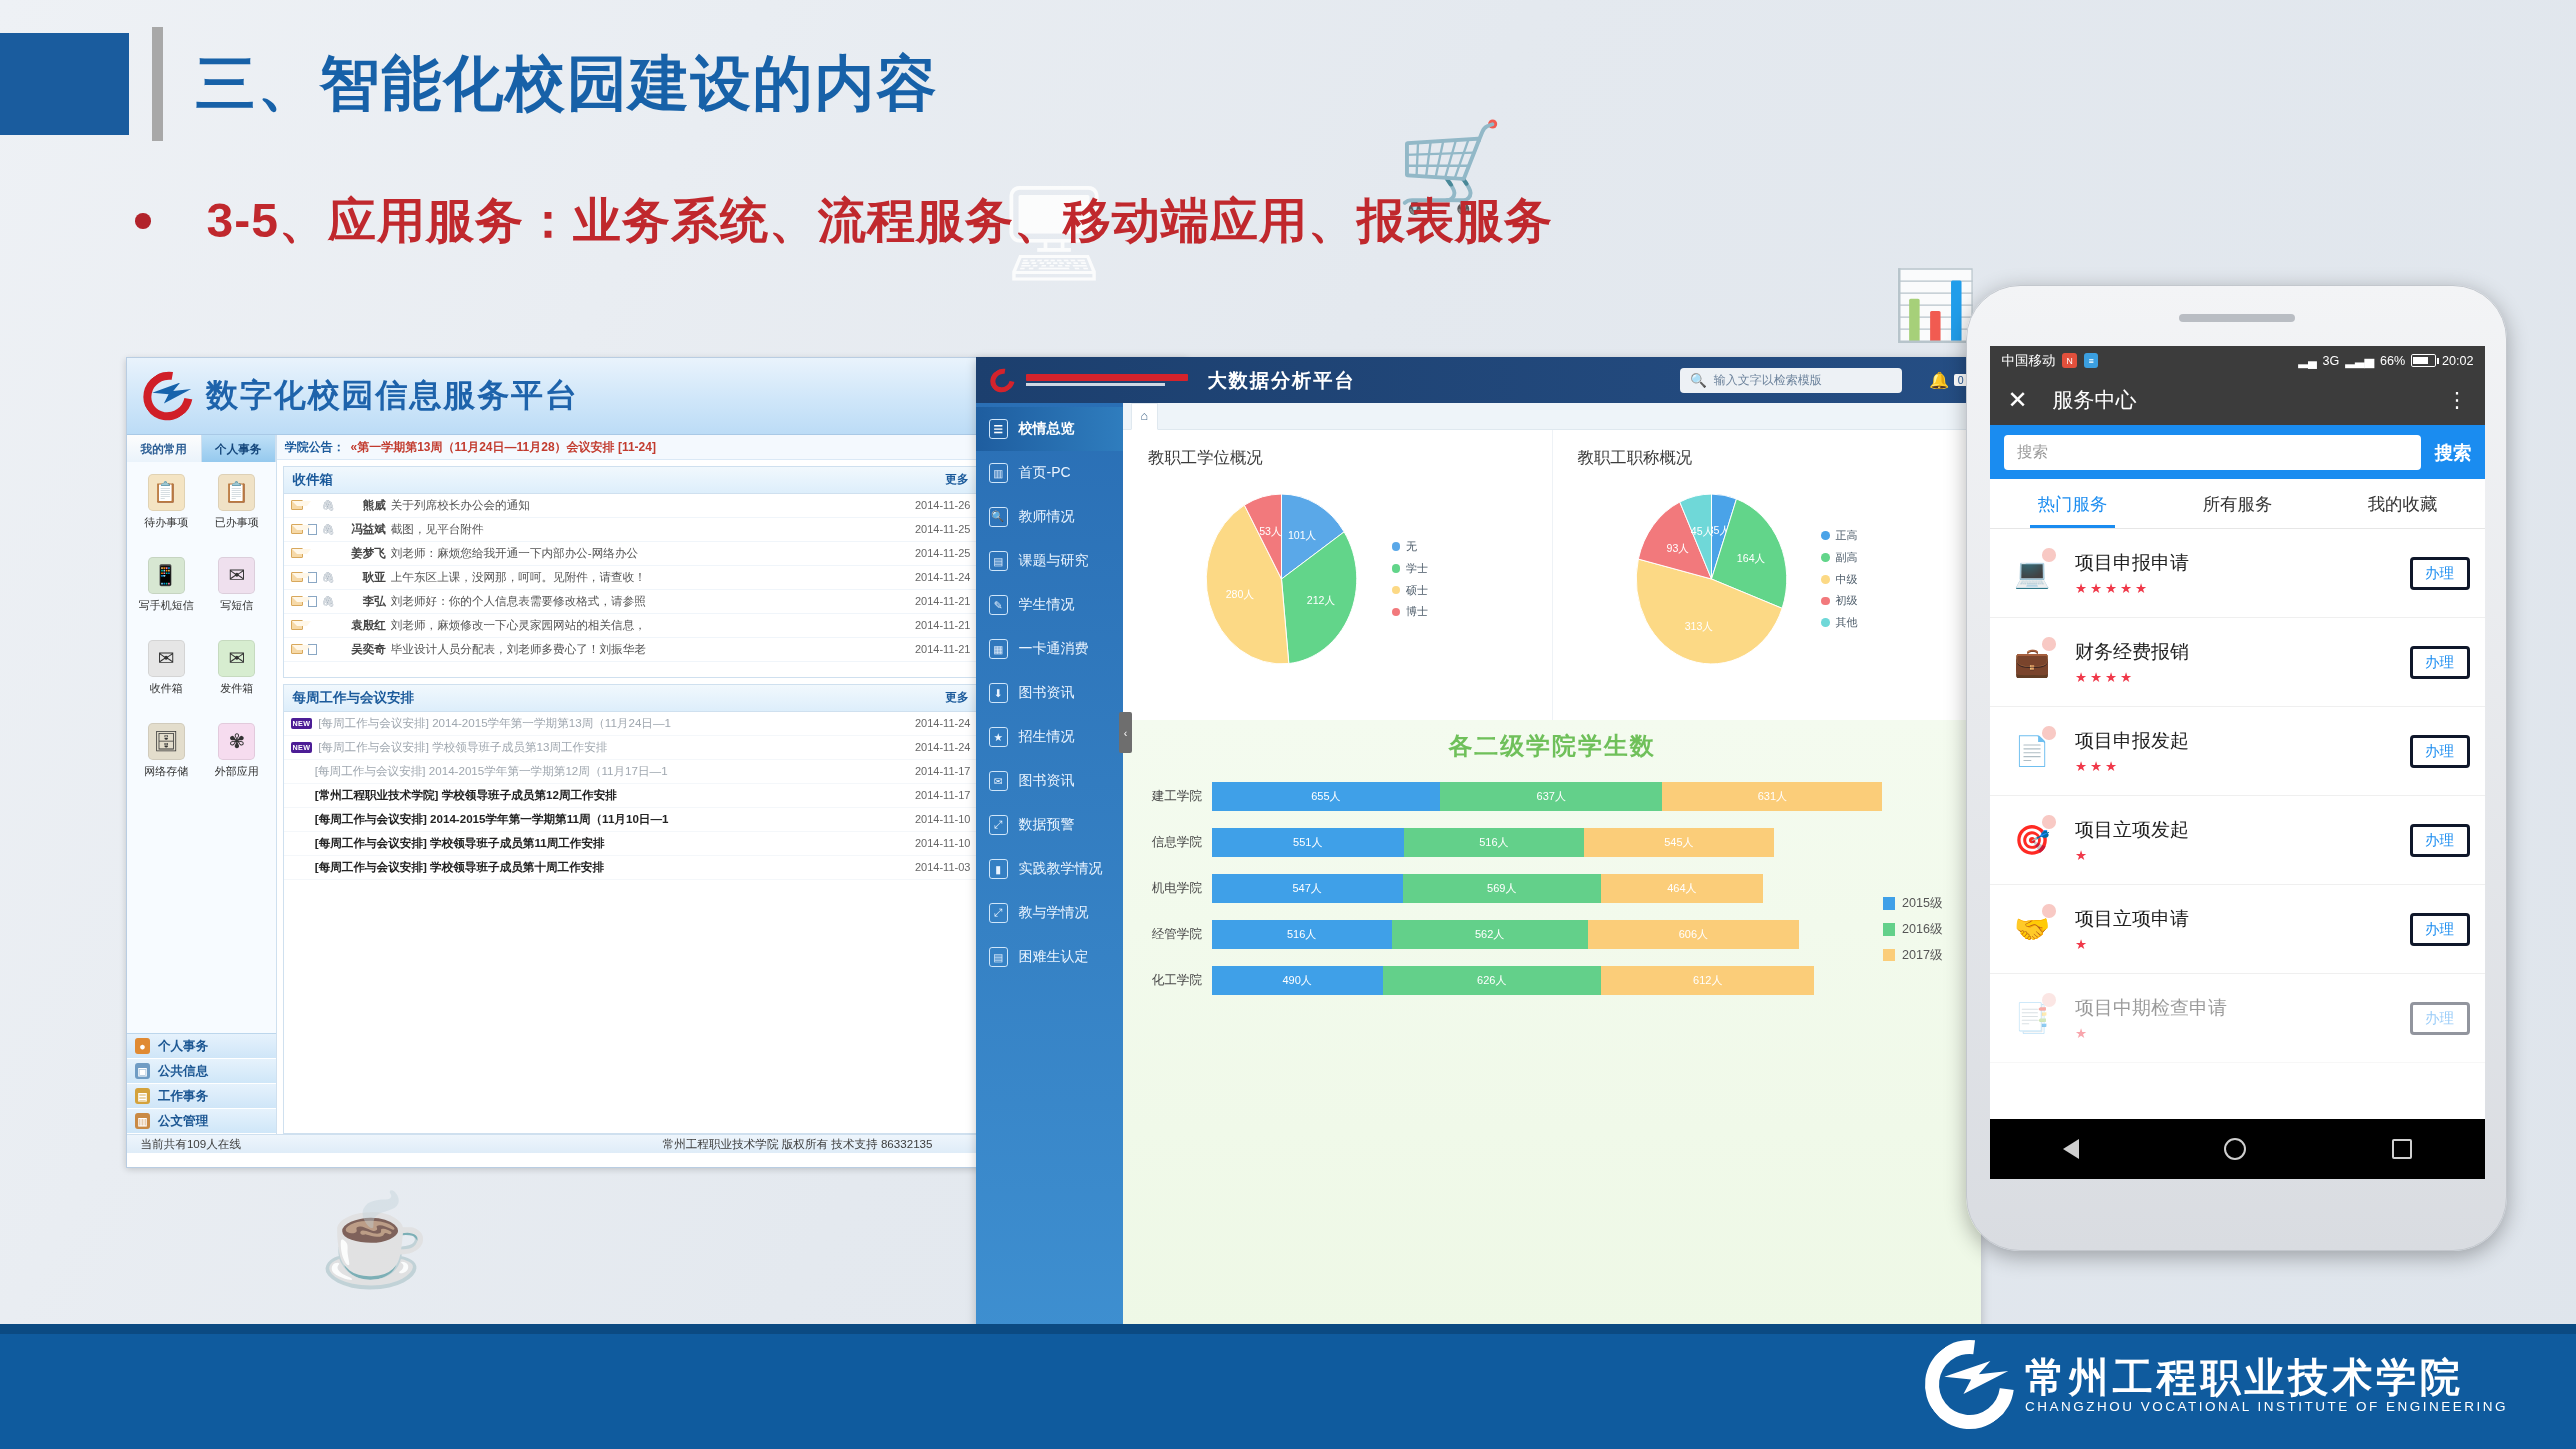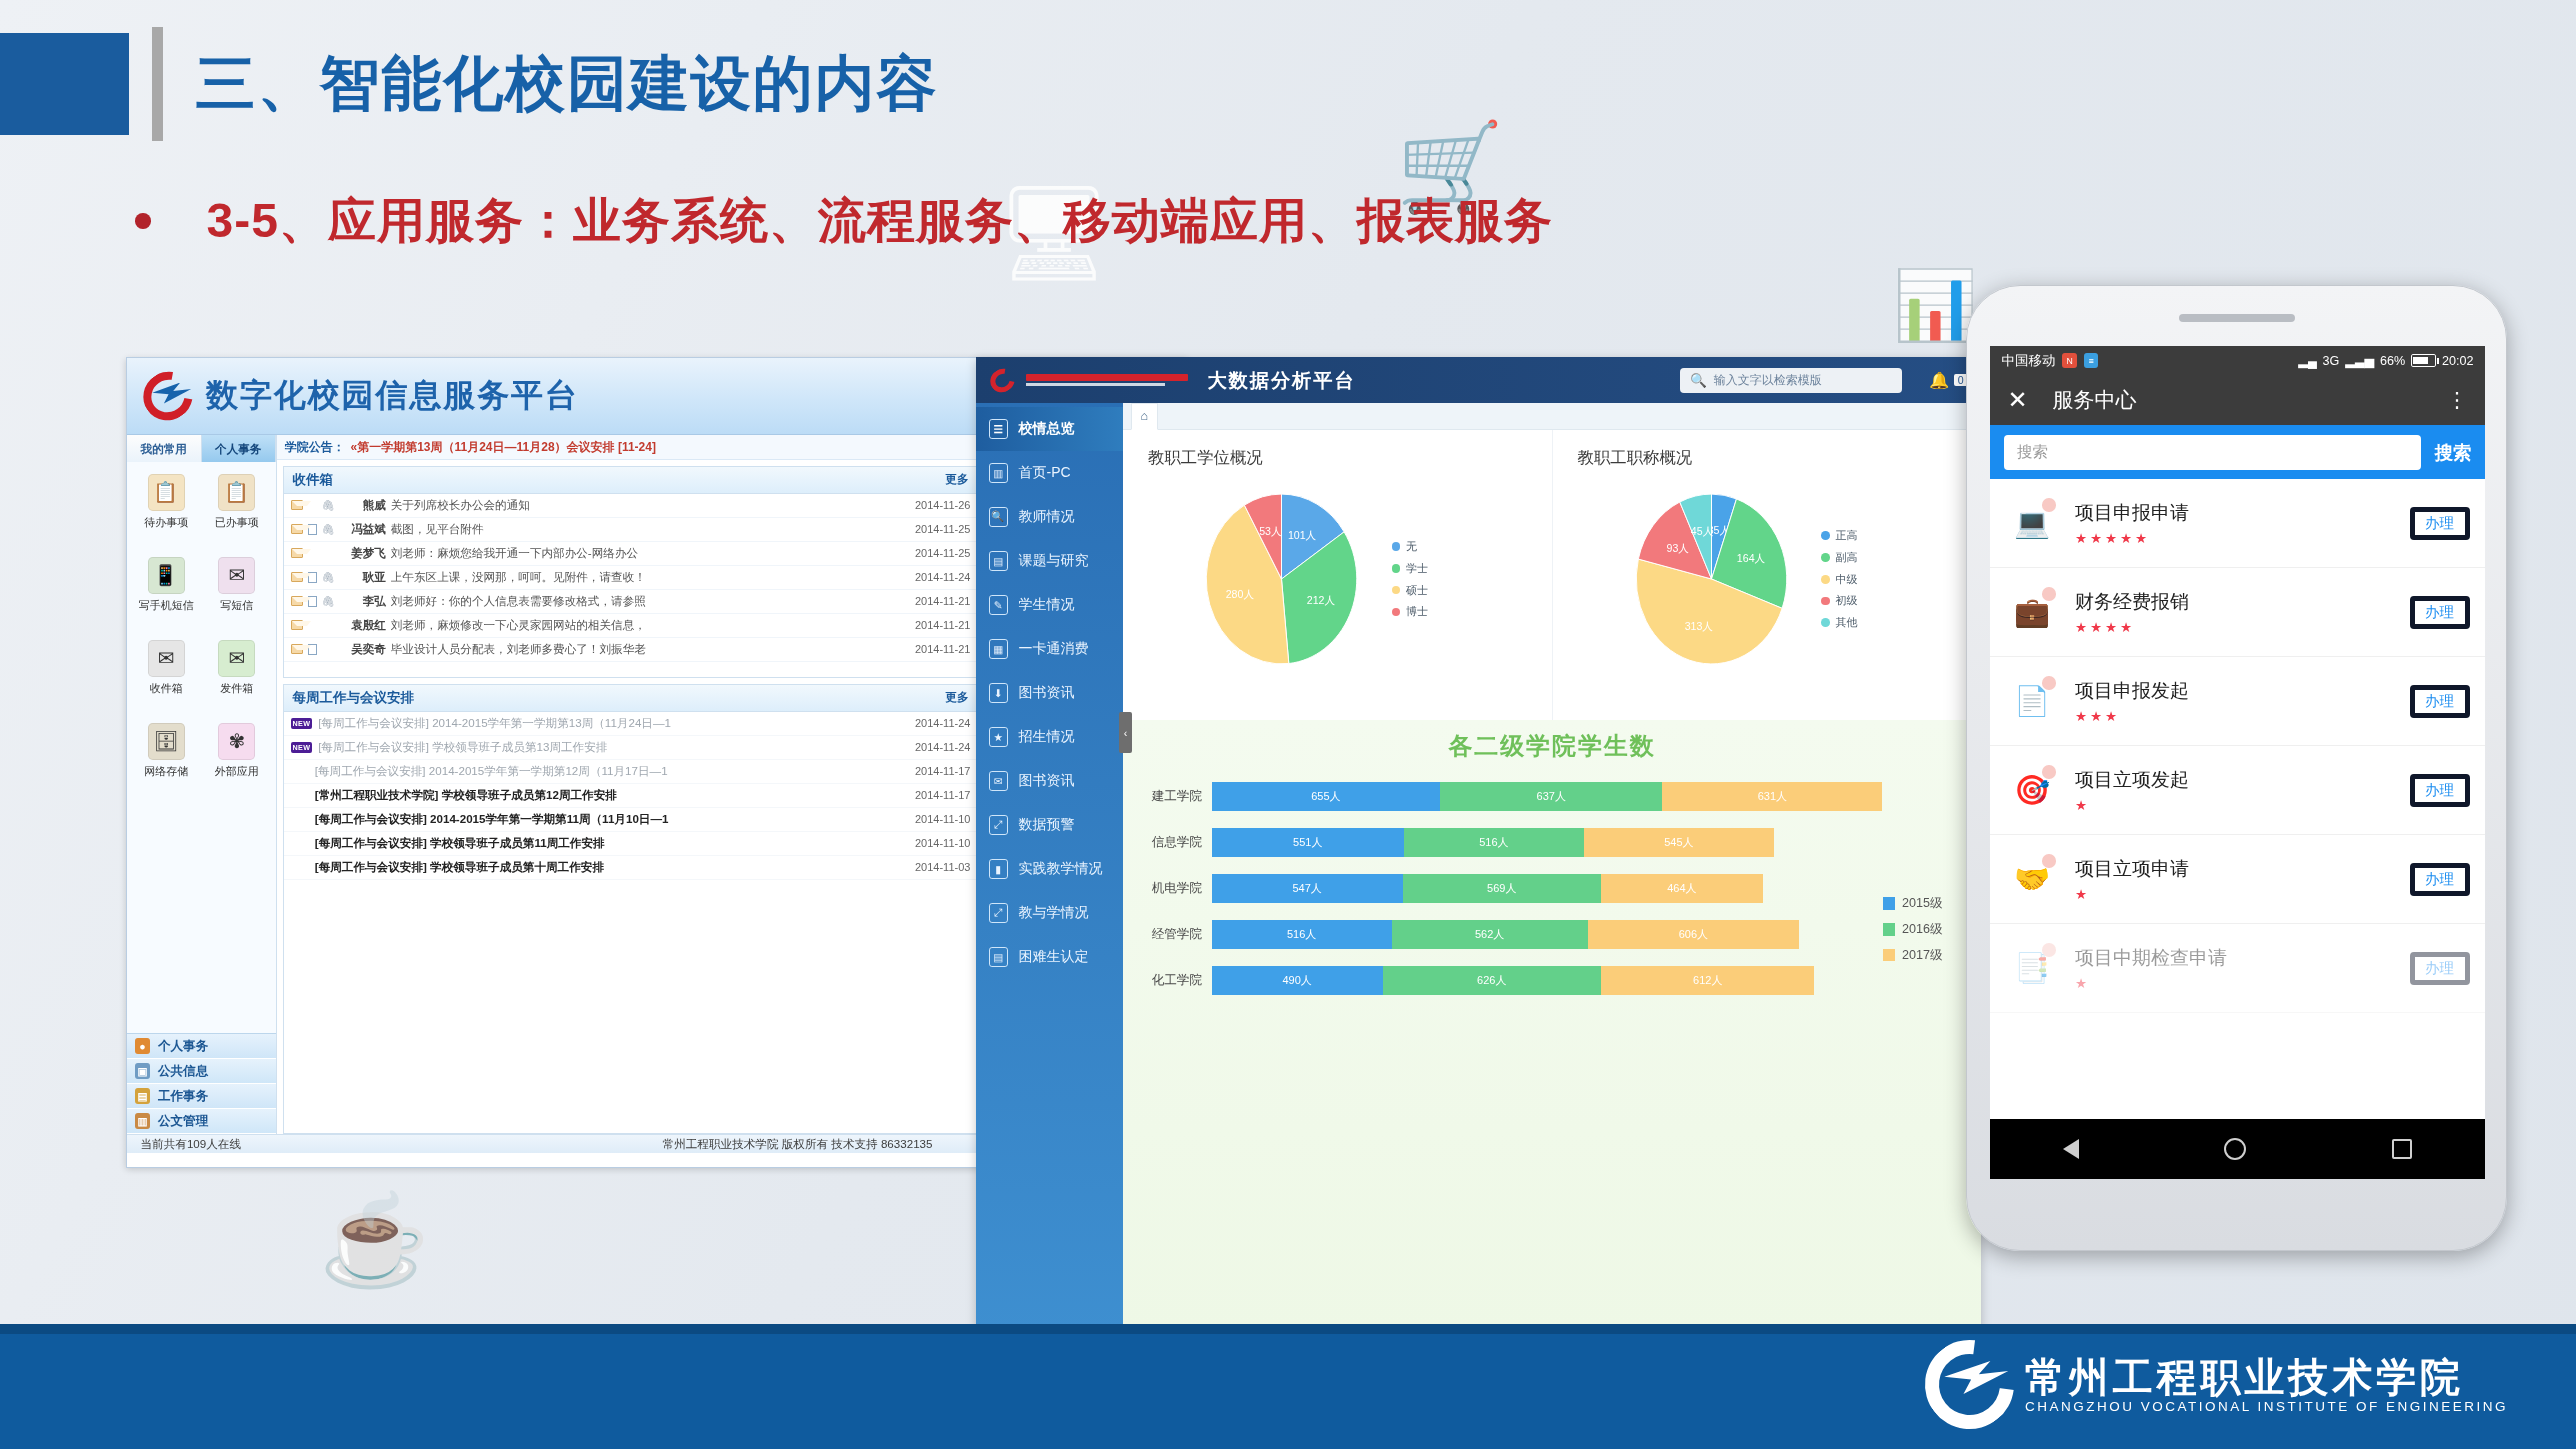--- a/index.html
+++ b/index.html
@@ -203,21 +203,21 @@
   .ph-tab { flex:1; display:flex; align-items:center; justify-content:center; font-size:17.4px; color:#333; position:relative; }
   .ph-tab.active { color:#1a8cf0; }
   .ph-tab.active:after { content:""; position:absolute; bottom:0; left:24%; width:52%; height:2.9px; background:#1a8cf0; }
 
   .svc { height:89px; display:flex; align-items:center; padding:0 15.5px; gap:15.5px; border-bottom:1px solid #efefef; }
   .svc-ico { width:54px; height:50px; flex:none; position:relative; display:flex; align-items:center; justify-content:center; font-size:29px; }
   .svc-ico .badge { position:absolute; right:3.9px; top:0; width:13.5px; height:13.5px; border-radius:50%; background:#f8c9c4; }
   .svc-txt { flex:1; min-width:0; }
   .svc-name { font-size:19px; color:#222; }
   .svc-stars { font-size:13.5px; color:#f0394a; letter-spacing:2.9px; margin-top:3.9px; }
-  .svc-btn { width:60px; height:33px; border:5px solid #0f172a; border-radius:3.9px; color:#1a8cf0;
+  .svc-btn { width:60px; height:33px; border:3px solid #0f172a; border-radius:3.9px; color:#1a8cf0;
              font-size:14.5px; display:flex; align-items:center; justify-content:center; flex:none; }
   .svc.partial { opacity:.45; }
 
   .ph-navbar { position:absolute; left:23px; top:833px; width:495px; height:60px;
                background:#000; display:flex; align-items:center; justify-content:space-around; }
   .nb { color:#cfcfcf; }
   .nb.tri { width:0;height:0;border-top:10.6px solid transparent;border-bottom:10.6px solid transparent;border-right:16.4px solid #cfcfcf; }
   .nb.cir { width:22px; height:22px; border:2.3px solid #cfcfcf; border-radius:50%; }
   .nb.sq { width:20px; height:20px; border:2.3px solid #cfcfcf; border-radius:1.9px; }
 </style>
@@ -747,20 +747,25 @@
       <span class="dots">⋮</span>
     </div>
 
     <div class="ph-searchbar">
       <div class="ph-input">
         <span>搜索</span>
       </div>
       <div class="ph-searchbtn">搜索</div>
     </div>
 
+    <div class="ph-tabs">
+      <div class="ph-tab active">热门服务</div>
+      <div class="ph-tab">所有服务</div>
+      <div class="ph-tab">我的收藏</div>
+    </div>
 
     <div id="svclist">
         <div class="svc">
           <span class="svc-ico"><span class="badge"></span>💻</span>
           <span class="svc-txt">
             <div class="svc-name">项目申报申请</div>
             <div class="svc-stars">★★★★★</div>
           </span>
           <span class="svc-btn">办理</span>
         </div>

